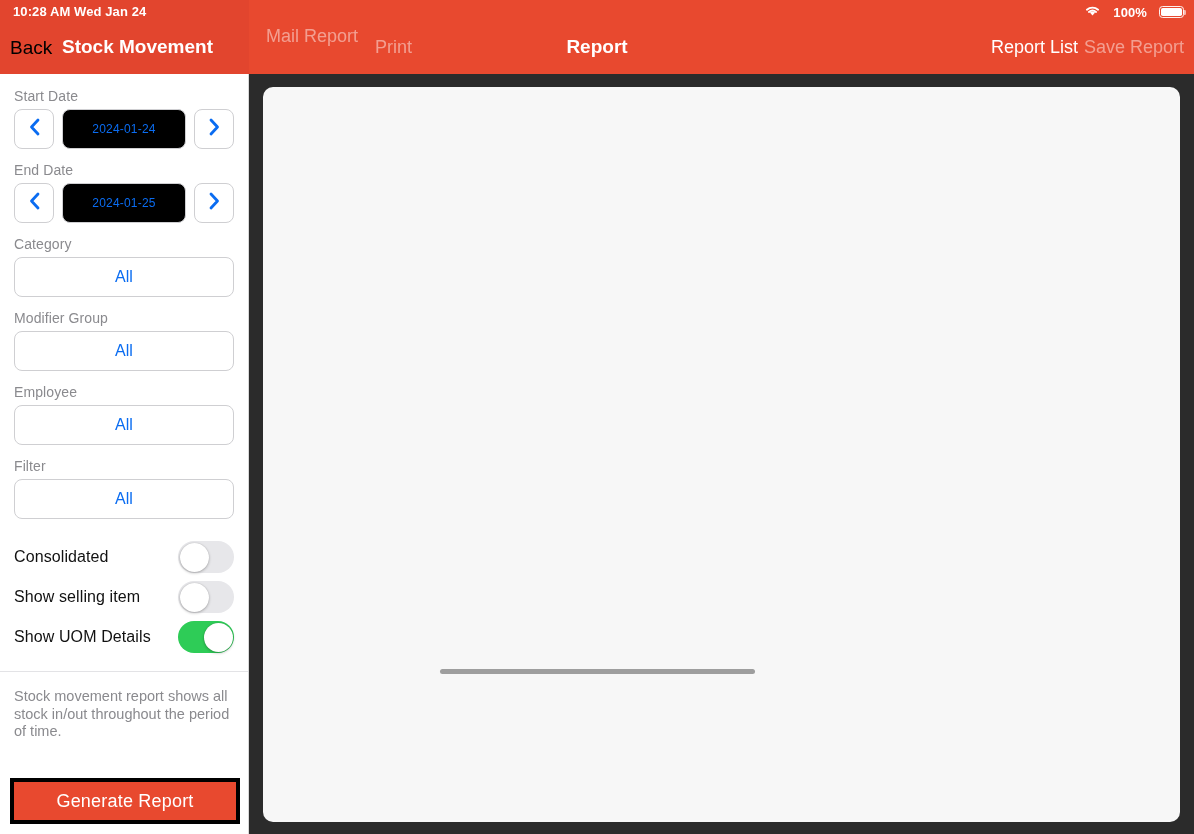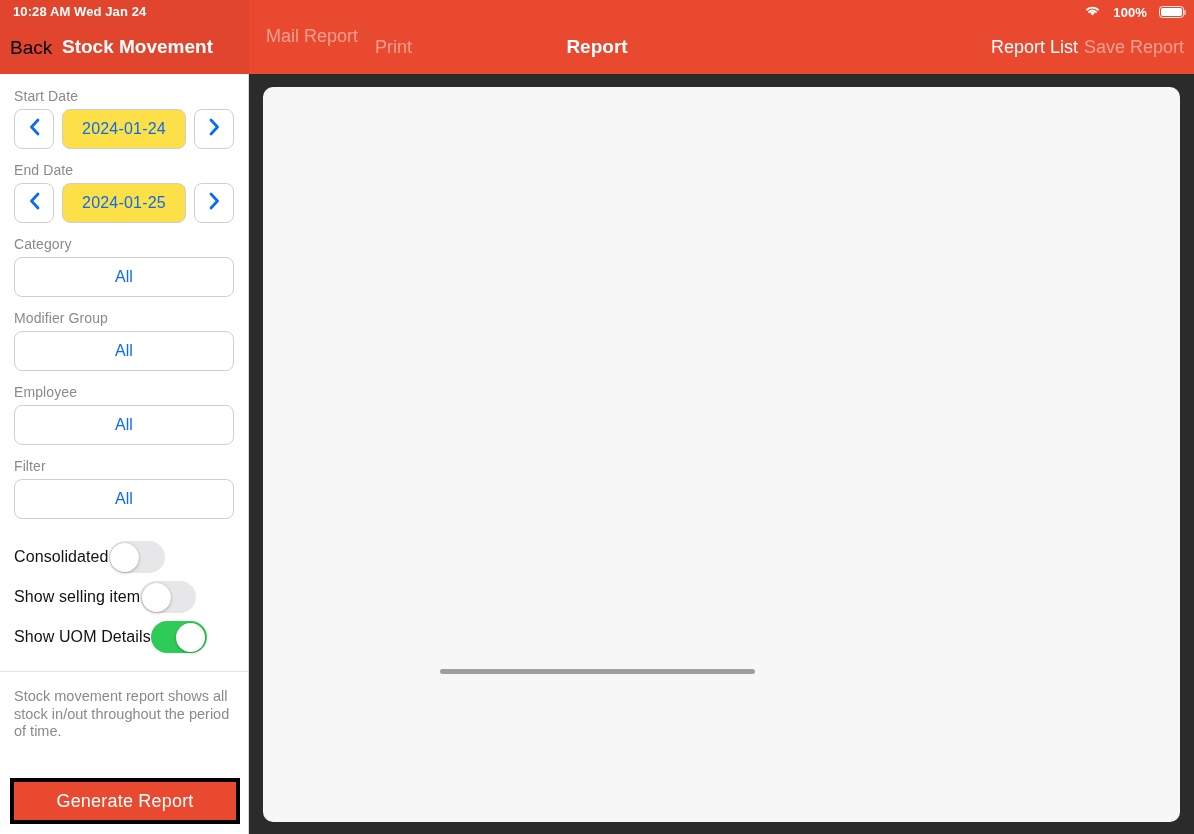--- a/index.html
+++ b/index.html
@@ -195,25 +195,25 @@
     flex: none;
   }
   .chev {
     display: block;
   }
   .date-box {
     flex: 1;
     height: 40px;
     border: 1px solid #cfcfd2;
     border-radius: 8px;
-    background: #fde047;
+    background: #000000;
     display: flex;
     align-items: center;
     justify-content: center;
-    font-size: 16px;
+    font-size: 12px;
     color: #0a6cf1;
     cursor: pointer;
     letter-spacing: 0.2px;
   }
 
   .select-box {
     margin: 0 14px;
     height: 40px;
     border: 1px solid #cfcfd2;
     border-radius: 8px;
@@ -223,20 +223,21 @@
     justify-content: center;
     font-size: 16px;
     color: #0a6cf1;
     cursor: pointer;
   }
 
   
   .toggle-row {
     display: flex;
     align-items: center;
+    justify-content: space-between;
     padding: 0 14px 0 14px;
     height: 40px;
     margin-top: 0;
   }
   .toggle-label {
     font-size: 16px;
     color: #111;
     letter-spacing: 0.1px;
   }
   .switch {

